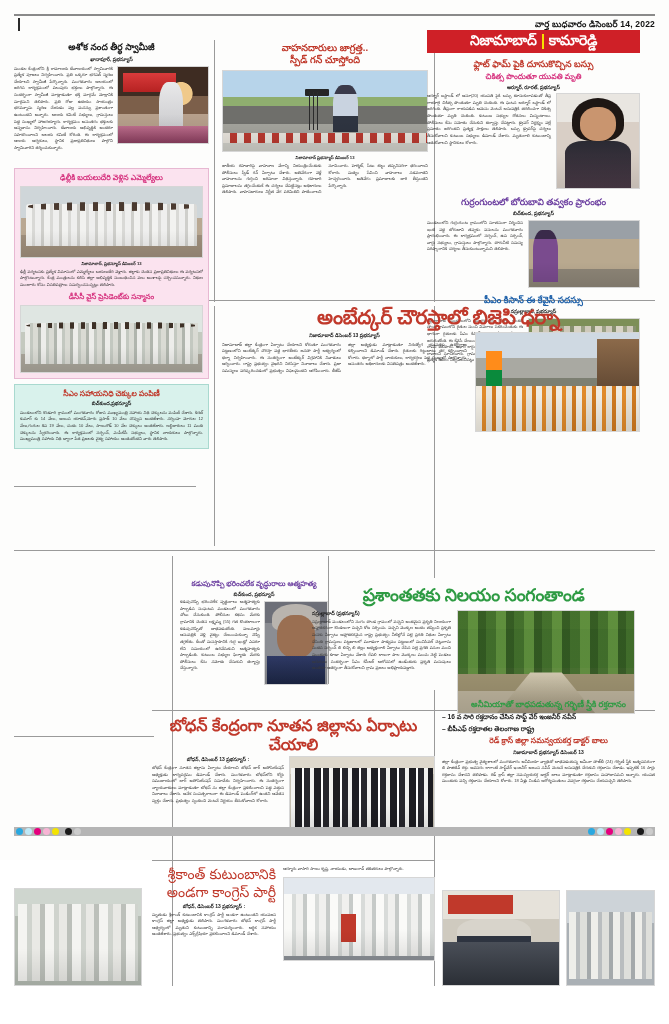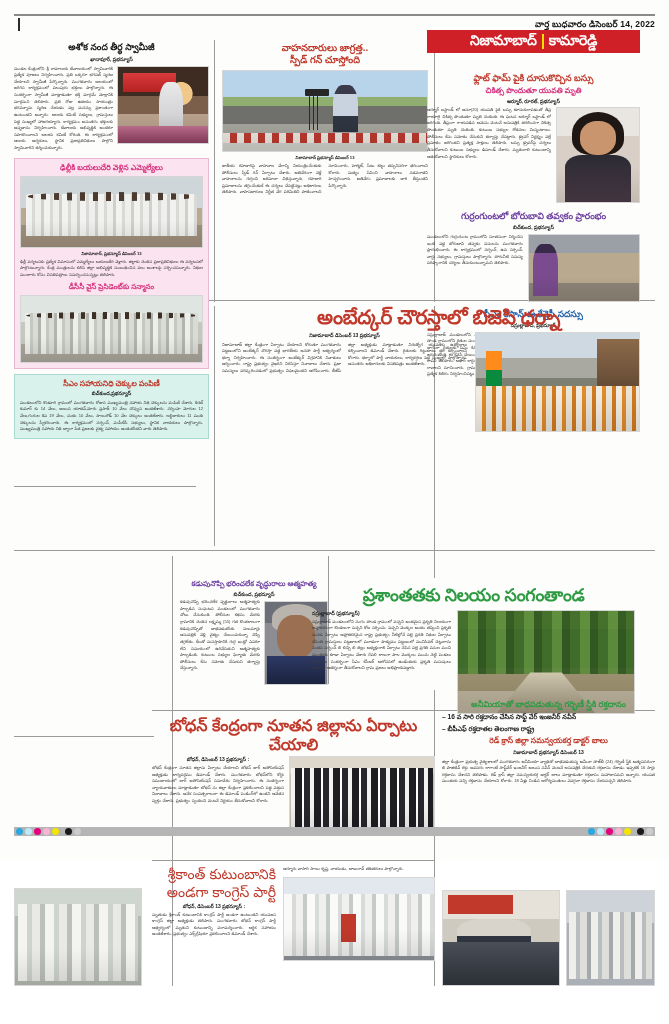--- a/index.html
+++ b/index.html
@@ -204,21 +204,21 @@
   .mh-logo .underline {
     position:absolute; left:6%; bottom:2px; width:88%; height:3px;
     background:#1c3f94;
   }
   .dove {
     position:absolute; right:12px; top:0px; width:44px; height:18px;
   }
 
   .h-right-red {
     color:#c0392b; font-weight:bold; font-size:9px; text-align:center;
-    margin-top:20px; line-height:1.25;
+    margin-top:6px; line-height:1.25;
   }
   .h-right-pink {
     color:#d6337f; font-weight:bold; font-size:7.6px; text-align:center;
     margin-top:2px; line-height:1.25;
   }
   .photo-girl {
     width: 84px; height: 96px; float:right; margin: 0 0 3px 5px;
     background: linear-gradient(#e9e6e1 0 30%, #d9cfc6 30% 100%);
   }
   .photo-girl .hair {
@@ -476,21 +476,21 @@
     <div class="sub-left">అశోక నంద తీర్థ స్వామీజీ</div>
     <div class="kicker" style="margin:2px 0 3px;">ఖానాపూర్, ప్రభన్యూస్</div>
 
     <div class="photo photo-temple">
       <span class="banner"></span>
       <span class="man"></span>
       <span class="floor"></span>
     </div>
     <div class="body-text">మండల కేంద్రంలోని శ్రీ రామాలయ దేవాలయంలో స్వామివారికి ప్రత్యేక పూజలు నిర్వహించారు. ప్రతి ఒక్కరూ భగవత్ స్మరణ చేయాలని స్వామీజీ పేర్కొన్నారు. మంగళవారం ఆలయంలో జరిగిన కార్యక్రమంలో పలువురు భక్తులు పాల్గొన్నారు. ఈ సందర్భంగా స్వామీజీ మాట్లాడుతూ భక్తి మార్గమే మోక్షానికి మార్గమని తెలిపారు. ప్రతి రోజు ఉదయం సాయంత్రం భగవన్నామ స్మరణ చేయడం వల్ల మనస్సు ప్రశాంతంగా ఉంటుందని అన్నారు. ఆలయ కమిటీ సభ్యులు, గ్రామస్తులు పెద్ద సంఖ్యలో హాజరయ్యారు. కార్యక్రమం అనంతరం భక్తులకు అన్నదానం నిర్వహించారు. దేవాలయ అభివృద్ధికి అందరూ సహకరించాలని ఆలయ కమిటీ కోరింది. ఈ కార్యక్రమంలో ఆలయ అర్చకులు, స్థానిక ప్రజాప్రతినిధులు పాల్గొని స్వామివారిని దర్శించుకున్నారు.</div>
 
-    <div class="box-pink" style="margin-top:6px;">
+    <div class="box-pink" style="margin-top:16px;">
       <div class="h-pink">ఢిల్లీకి బయలుదేరి వెళ్లిన ఎమ్మెల్యేలు</div>
       <div class="photo photo-mla">
         <span class="grp"></span>
         <span class="heads"></span>
       </div>
       <div class="cap" style="margin-top:3px;">నిజామాబాద్, ప్రభన్యూస్ డిసెంబర్ 13</div>
       <div class="body-text" style="margin-top:2px;">ఢిల్లీ పర్యటనకు ప్రత్యేక విమానంలో ఎమ్మెల్యేలు బయలుదేరి వెళ్లారు. జిల్లాకు చెందిన ప్రజాప్రతినిధులు ఈ పర్యటనలో పాల్గొంటున్నారు. కేంద్ర మంత్రులను కలిసి జిల్లా అభివృద్ధికి సంబంధించిన పలు అంశాలపై చర్చించనున్నారు. నిధుల మంజూరు కోసం వినతిపత్రాలు సమర్పించనున్నట్లు తెలిపారు.</div>
 
       <div class="h-pink2">డీసీసీ వైస్ ప్రెసిడెంట్‌కు సన్మానం</div>
       <div class="photo photo-dcc">

